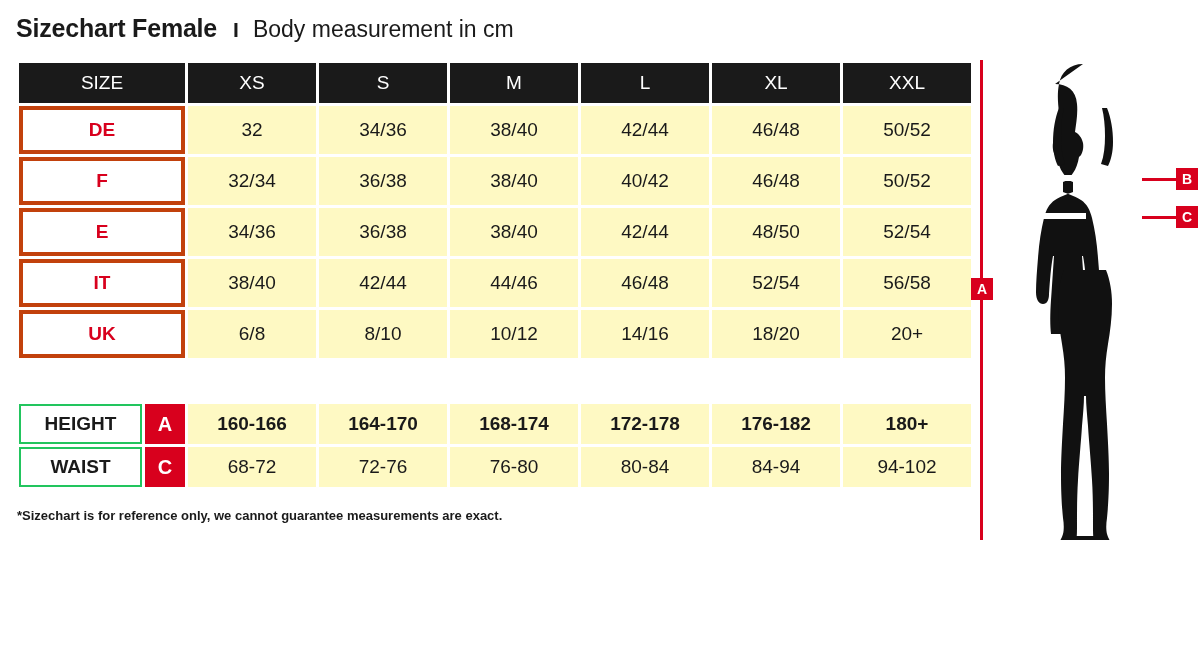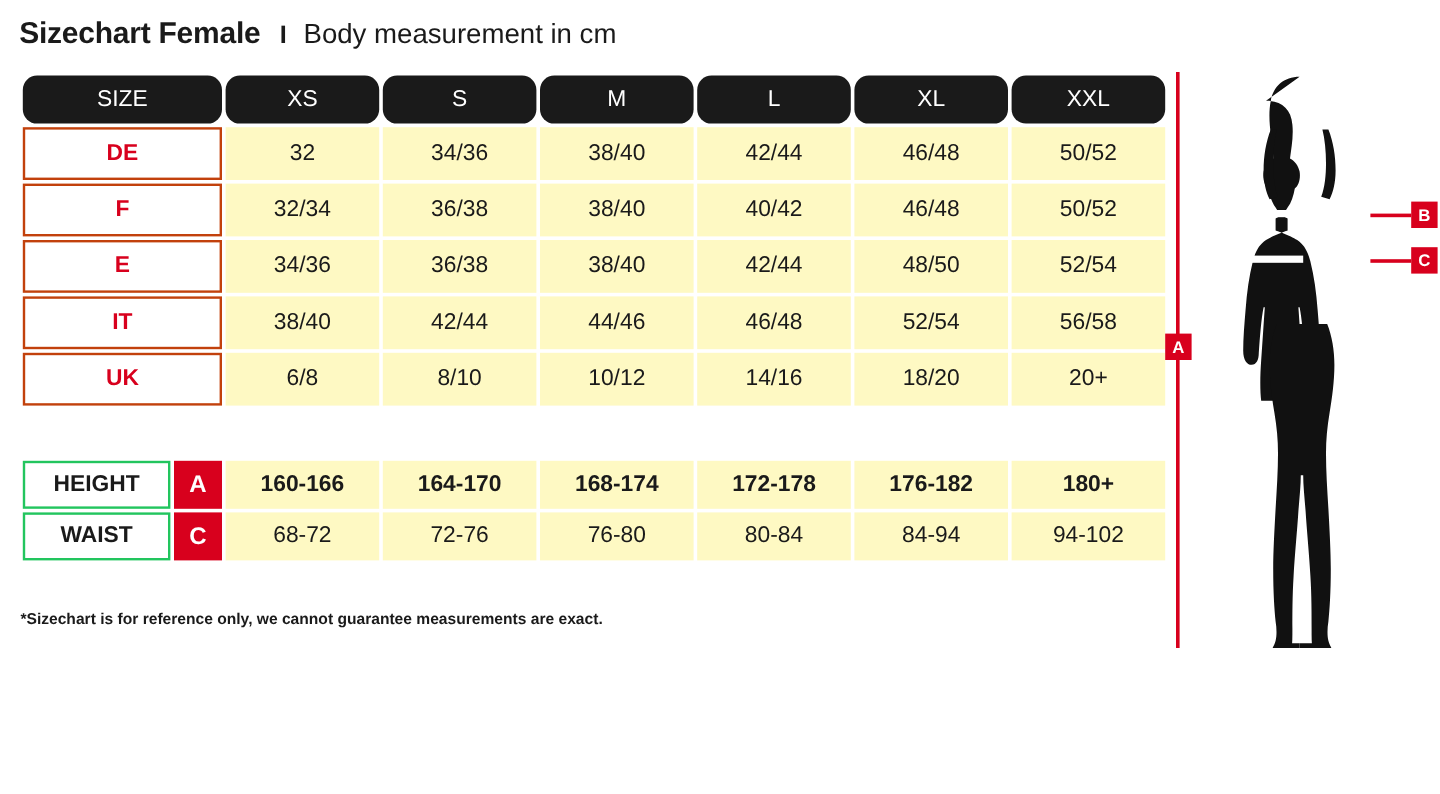--- a/index.html
+++ b/index.html
@@ -67,32 +67,31 @@
     padding: 0;
   }
   col.c-label { width: 166px; }
   col.c-data  { width: 128px; }
 
   .hdr-dark {
     background: #1a1a1a;
     color: #ffffff;
     font-weight: normal;
     font-size: 19px;
-    border-radius: 12px;
   }
   .cell-data {
     background: #fef9c3;
     color: #1a1a1a;
   }
   .cell-data.bold {
     font-weight: bold;
   }
   .label-country {
     background: #ffffff;
-    border: 2px solid #c2410c;
+    border: 4px solid #c2410c;
     color: #d8001d;
     font-weight: bold;
     font-size: 20px;
   }
 
   
   .meas-label {
     padding: 0 !important;
     background: transparent;
   }

